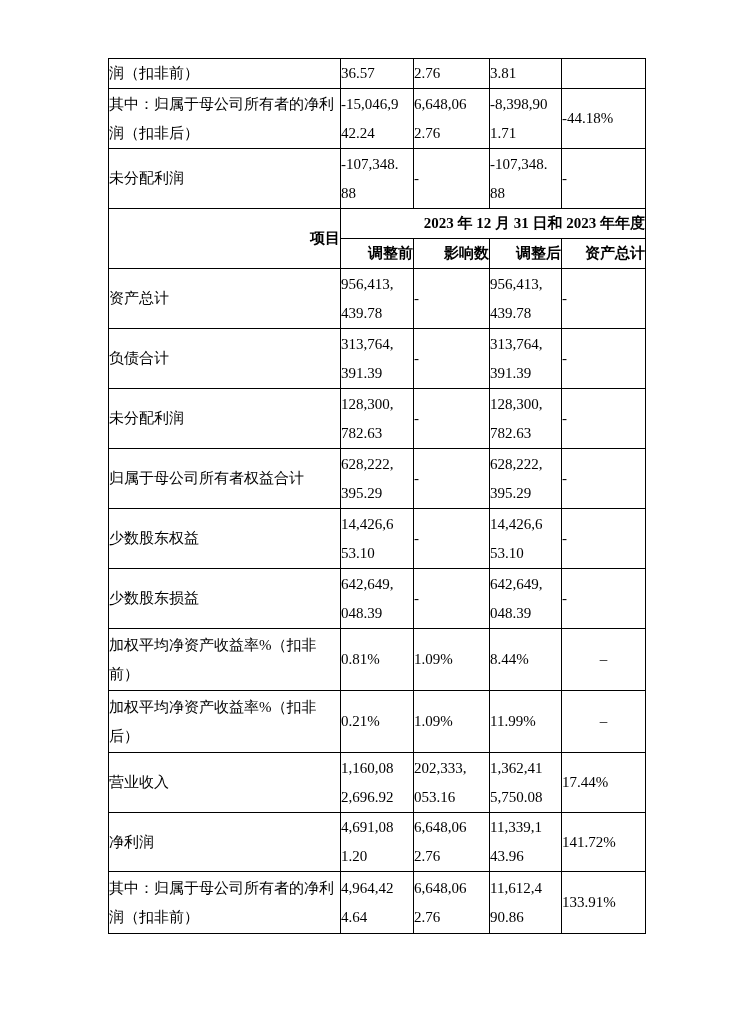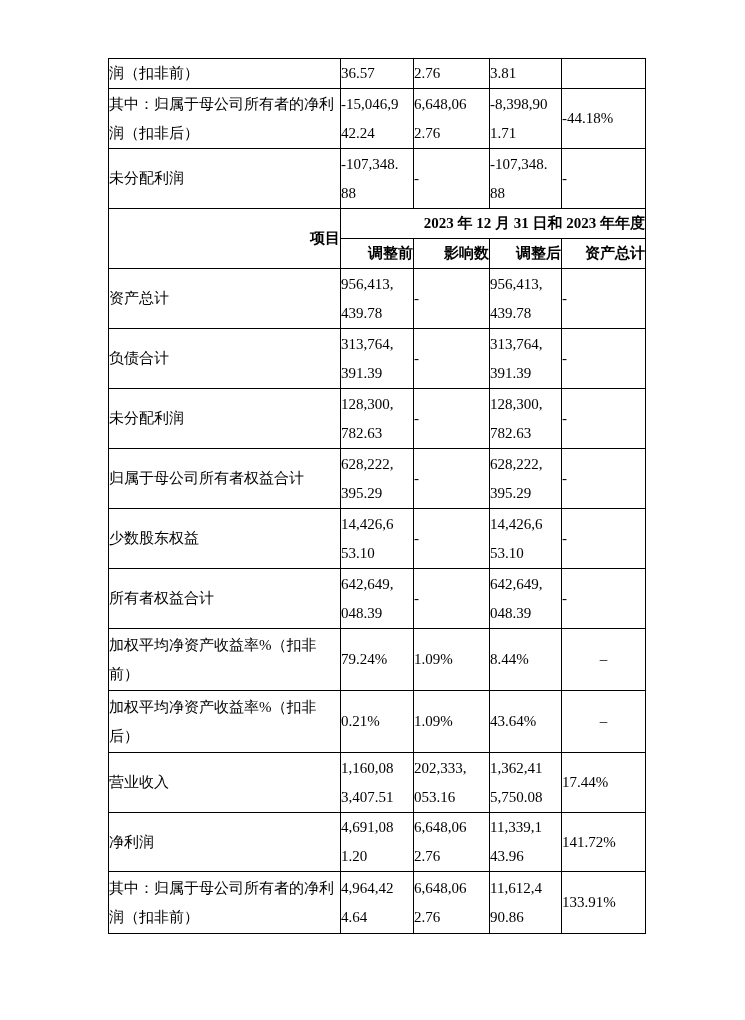--- a/index.html
+++ b/index.html
@@ -133,48 +133,48 @@
     <tr class="rh60">
       <td class="lbl">少数股东权益</td>
       <td class="num">14,426,6
 53.10</td>
       <td class="num">-</td>
       <td class="num">14,426,6
 53.10</td>
       <td class="num">-</td>
     </tr>
     <tr class="rh60">
-      <td class="lbl">所有者权益合计</td>
+      <td class="lbl">少数股东损益</td>
       <td class="num">642,649,
 048.39</td>
       <td class="num">-</td>
       <td class="num">642,649,
 048.39</td>
       <td class="num">-</td>
     </tr>
     <tr class="rh62">
       <td class="lbl">加权平均净资产收益率%（扣非
 前）</td>
-      <td class="num">79.24%</td>
+      <td class="num">0.81%</td>
       <td class="num">1.09%</td>
       <td class="num">8.44%</td>
       <td class="ctr">–</td>
     </tr>
     <tr class="rh62">
       <td class="lbl">加权平均净资产收益率%（扣非
 后）</td>
       <td class="num">0.21%</td>
       <td class="num">1.09%</td>
-      <td class="num">43.64%</td>
+      <td class="num">11.99%</td>
       <td class="ctr">–</td>
     </tr>
     <tr class="rh60">
       <td class="lbl">营业收入</td>
       <td class="num">1,160,08
-3,407.51</td>
+2,696.92</td>
       <td class="num">202,333,
 053.16</td>
       <td class="num">1,362,41
 5,750.08</td>
       <td class="num">17.44%</td>
     </tr>
     <tr class="rh58">
       <td class="lbl">净利润</td>
       <td class="num">4,691,08
 1.20</td>

